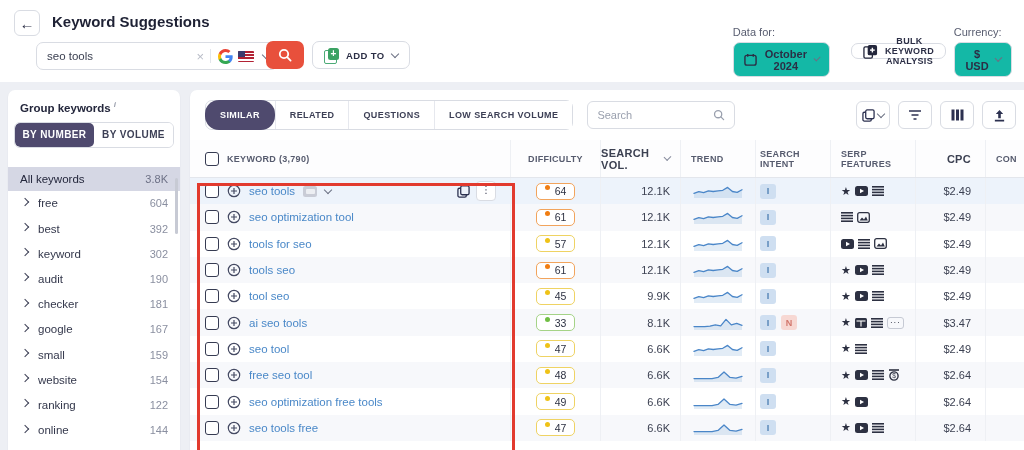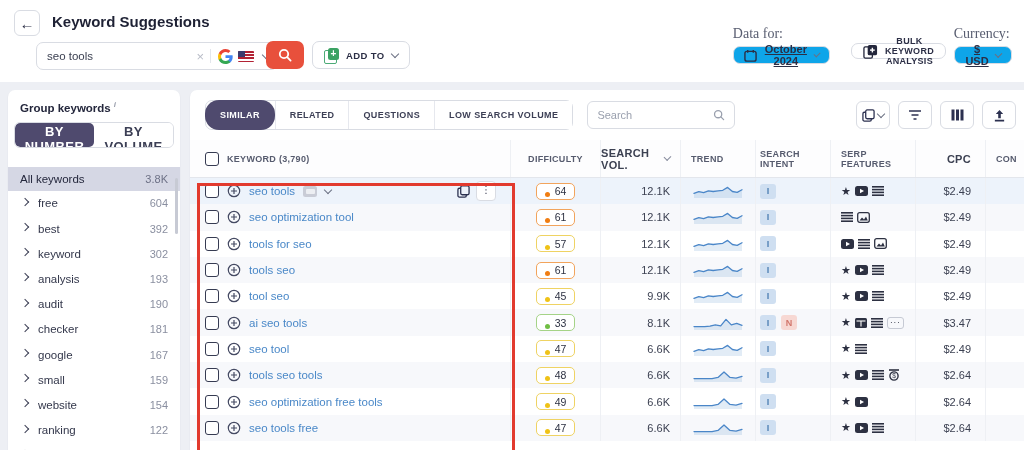--- a/index.html
+++ b/index.html
@@ -25,39 +25,39 @@
   .search-btn{position:absolute;left:266px;top:41px;width:38px;height:28px;background:#e8503c;border:none;
               border-radius:7px;cursor:pointer;display:flex;align-items:center;justify-content:center;}
   .addto-btn{position:absolute;left:312px;top:41px;height:28px;border:1px solid #d9dce3;border-radius:7px;
              background:#fff;display:flex;align-items:center;gap:7px;padding:0 11px;cursor:pointer;
              font-size:9.5px;font-weight:bold;letter-spacing:.4px;color:#2b2e45;}
   .addto-ic{position:relative;width:15px;height:15px;}
   .addto-ic .bk{position:absolute;left:0;top:2px;width:11px;height:12px;border:1.3px solid #4cab77;border-radius:2px;}
   .addto-ic .fr{position:absolute;left:4px;top:0;width:11px;height:12px;background:#3ba263;border-radius:2.5px;
                 color:#fff;font-size:10px;line-height:12px;text-align:center;font-weight:bold;}
   .right-cluster{position:absolute;right:0;top:0;height:82px;}
-  .mini-label{font-size:14px;color:#585d70;font-family:Liberation Serif, serif;}
-  .drop-btn{height:18px;border:1px solid #d9dce3;border-radius:7px;background:#0ea5e9;display:flex;
-            align-items:center;gap:7px;padding:0 10px;font-size:11px;font-weight:bold;color:#2b2e45;cursor:pointer;text-decoration:underline;}
+  .mini-label{font-size:11px;color:#585d70;}
+  .drop-btn{height:35px;border:1px solid #d9dce3;border-radius:7px;background:#14b8a6;display:flex;
+            align-items:center;gap:7px;padding:0 10px;font-size:11px;font-weight:bold;color:#2b2e45;cursor:pointer;}
   .datafor{position:absolute;right:194px;top:26px;}
   .datafor .drop-btn{margin-top:4px;}
   .bulk-btn{position:absolute;right:78px;top:43px;height:16px;border:1px solid #d9dce3;border-radius:7px;
             background:#fff;display:flex;align-items:center;gap:7px;padding:0 11px;cursor:pointer;
             font-size:9px;font-weight:bold;letter-spacing:.3px;color:#2b2e45;}
   .currency{position:absolute;right:12px;top:26px;}
   .currency .drop-btn{margin-top:4px;}
   
   .content{position:absolute;top:82px;left:0;right:0;bottom:0;background:#edeff4;}
   .card{background:#fff;border-radius:7px;box-shadow:0 1px 2px rgba(30,35,60,.07);}
   
   .sidebar{position:absolute;left:8px;top:8px;width:172px;bottom:-6px;}
   .sb-head{padding:10px 12px 6px;font-size:11.5px;font-weight:bold;color:#24273c;}
   .sb-info{font-size:8px;color:#9ba0ad;font-style:italic;vertical-align:super;margin-left:3px;}
   .sb-tabs{display:flex;margin:2px 6px 8px;border:1px solid #d9dce3;border-radius:6px;overflow:hidden;}
-  .sb-tab{flex:1;height:24px;background:#fff;border:none;font-size:13px;font-weight:bold;
+  .sb-tab{flex:1;height:24px;background:#fff;border:none;font-size:10px;font-weight:bold;
           letter-spacing:.4px;color:#3c3f55;cursor:pointer;font-family:inherit;}
   .sb-tab.active{background:#4f4a6e;color:#fff;border-radius:5px;}
   .all-row{display:flex;justify-content:space-between;align-items:center;background:#d5d7e4;
            padding:6px 12px;font-size:11.5px;color:#24273c;cursor:pointer;margin-top:19px;}
   .all-row .cnt{color:#6d7186;font-size:11px;}
   .sb-item{display:flex;align-items:center;padding:6.6px 12px 6.6px 14px;font-size:11.5px;color:#33374b;cursor:pointer;}
   .sb-item .chev{border-color:#3c3f55;margin-right:10px;}
   .sb-item .lbl{flex:1;}
   .sb-item .cnt{color:#8a8fa0;font-size:11px;}
   .sb-scroll{position:absolute;right:2px;top:88px;width:3px;height:56px;background:#c7cad4;border-radius:2px;}
@@ -86,21 +86,21 @@
   .c-kw{width:320px;padding-left:15px;gap:8px;}
   .c-diff{width:90px;justify-content:center;}
   .c-vol{width:80px;justify-content:flex-end;padding-right:10px;color:#3c4152;font-size:11px;}
   .c-trend{width:75px;justify-content:center;}
   .c-int{width:75px;padding-left:4px;gap:5px;}
   .c-serp{width:85px;padding-left:10px;gap:4px;}
   .c-cpc{width:70px;justify-content:flex-end;padding-right:14px;color:#3c4152;font-size:11px;}
   .c-con{flex:1;padding-left:10px;}
   .cb{width:12px;height:12px;border:1.6px solid #363b52;border-radius:3px;background:#fff;cursor:pointer;flex:none;}
   .kw-link{color:#4a88c8;cursor:pointer;white-space:nowrap;}
-  .diff-badge{display:inline-flex;align-items:flex-end;gap:5px;background:#fff;border-radius:5px;
+  .diff-badge{display:inline-flex;align-items:flex-start;gap:5px;background:#fff;border-radius:5px;
               padding:1.5px 8px;font-size:10.5px;color:#2d3142;border:1.5px solid;}
   .diff-badge .dot{width:5px;height:5px;border-radius:50%;}
   .b-orange{border-color:#f2a45c;} .b-orange .dot{background:#f07d12;}
   .b-yellow{border-color:#efd363;} .b-yellow .dot{background:#efc217;}
   .b-green{border-color:#a5d387;}  .b-green .dot{background:#70be44;}
   .intent{width:16px;height:15px;border-radius:3px;font-size:9px;font-weight:bold;
           display:inline-flex;align-items:center;justify-content:center;}
   .int-I{background:#cfdff1;color:#4e7fb3;}
   .int-N{background:#f7d8d3;color:#d2766c;}
   .rowbtns{margin-left:auto;display:flex;align-items:center;gap:6px;margin-right:14px;}
@@ -217,25 +217,20 @@
             <span class="lbl">best</span>
             <span class="cnt">392</span>
           </div>
           <div class="sb-item">
             <span class="chev chev-right"></span>
             <span class="lbl">keyword</span>
             <span class="cnt">302</span>
           </div>
           <div class="sb-item">
             <span class="chev chev-right"></span>
-            <span class="lbl">analysis</span>
-            <span class="cnt">193</span>
-          </div>
-          <div class="sb-item">
-            <span class="chev chev-right"></span>
             <span class="lbl">audit</span>
             <span class="cnt">190</span>
           </div>
           <div class="sb-item">
             <span class="chev chev-right"></span>
             <span class="lbl">checker</span>
             <span class="cnt">181</span>
           </div>
           <div class="sb-item">
             <span class="chev chev-right"></span>
@@ -649,21 +644,21 @@
             <div class="cell c-con bl"></div>
           </div>
           <div class="trow stripe">
             <div class="cell c-kw">
               <span class="cb"></span>
               <svg width="14" height="14" viewBox="0 0 14 14" style="cursor:pointer;">
                 <circle cx="7" cy="7" r="5.7" fill="none" stroke="#454a63" stroke-width="1.2"></circle>
                 <line x1="7" y1="4" x2="7" y2="10" stroke="#454a63" stroke-width="1.2"></line>
                 <line x1="4" y1="7" x2="10" y2="7" stroke="#454a63" stroke-width="1.2"></line>
               </svg>
-              <span class="kw-link">tools seo tools</span>
+              <span class="kw-link">free seo tool</span>
             </div>
             <div class="cell c-diff bl">
               <span class="diff-badge b-yellow">
                 <span class="dot"></span>
                 <span>48</span>
               </span>
             </div>
             <div class="cell c-vol bl">6.6K</div>
             <div class="cell c-trend bl">
               <svg width="50" height="16" viewBox="0 0 50 16">

